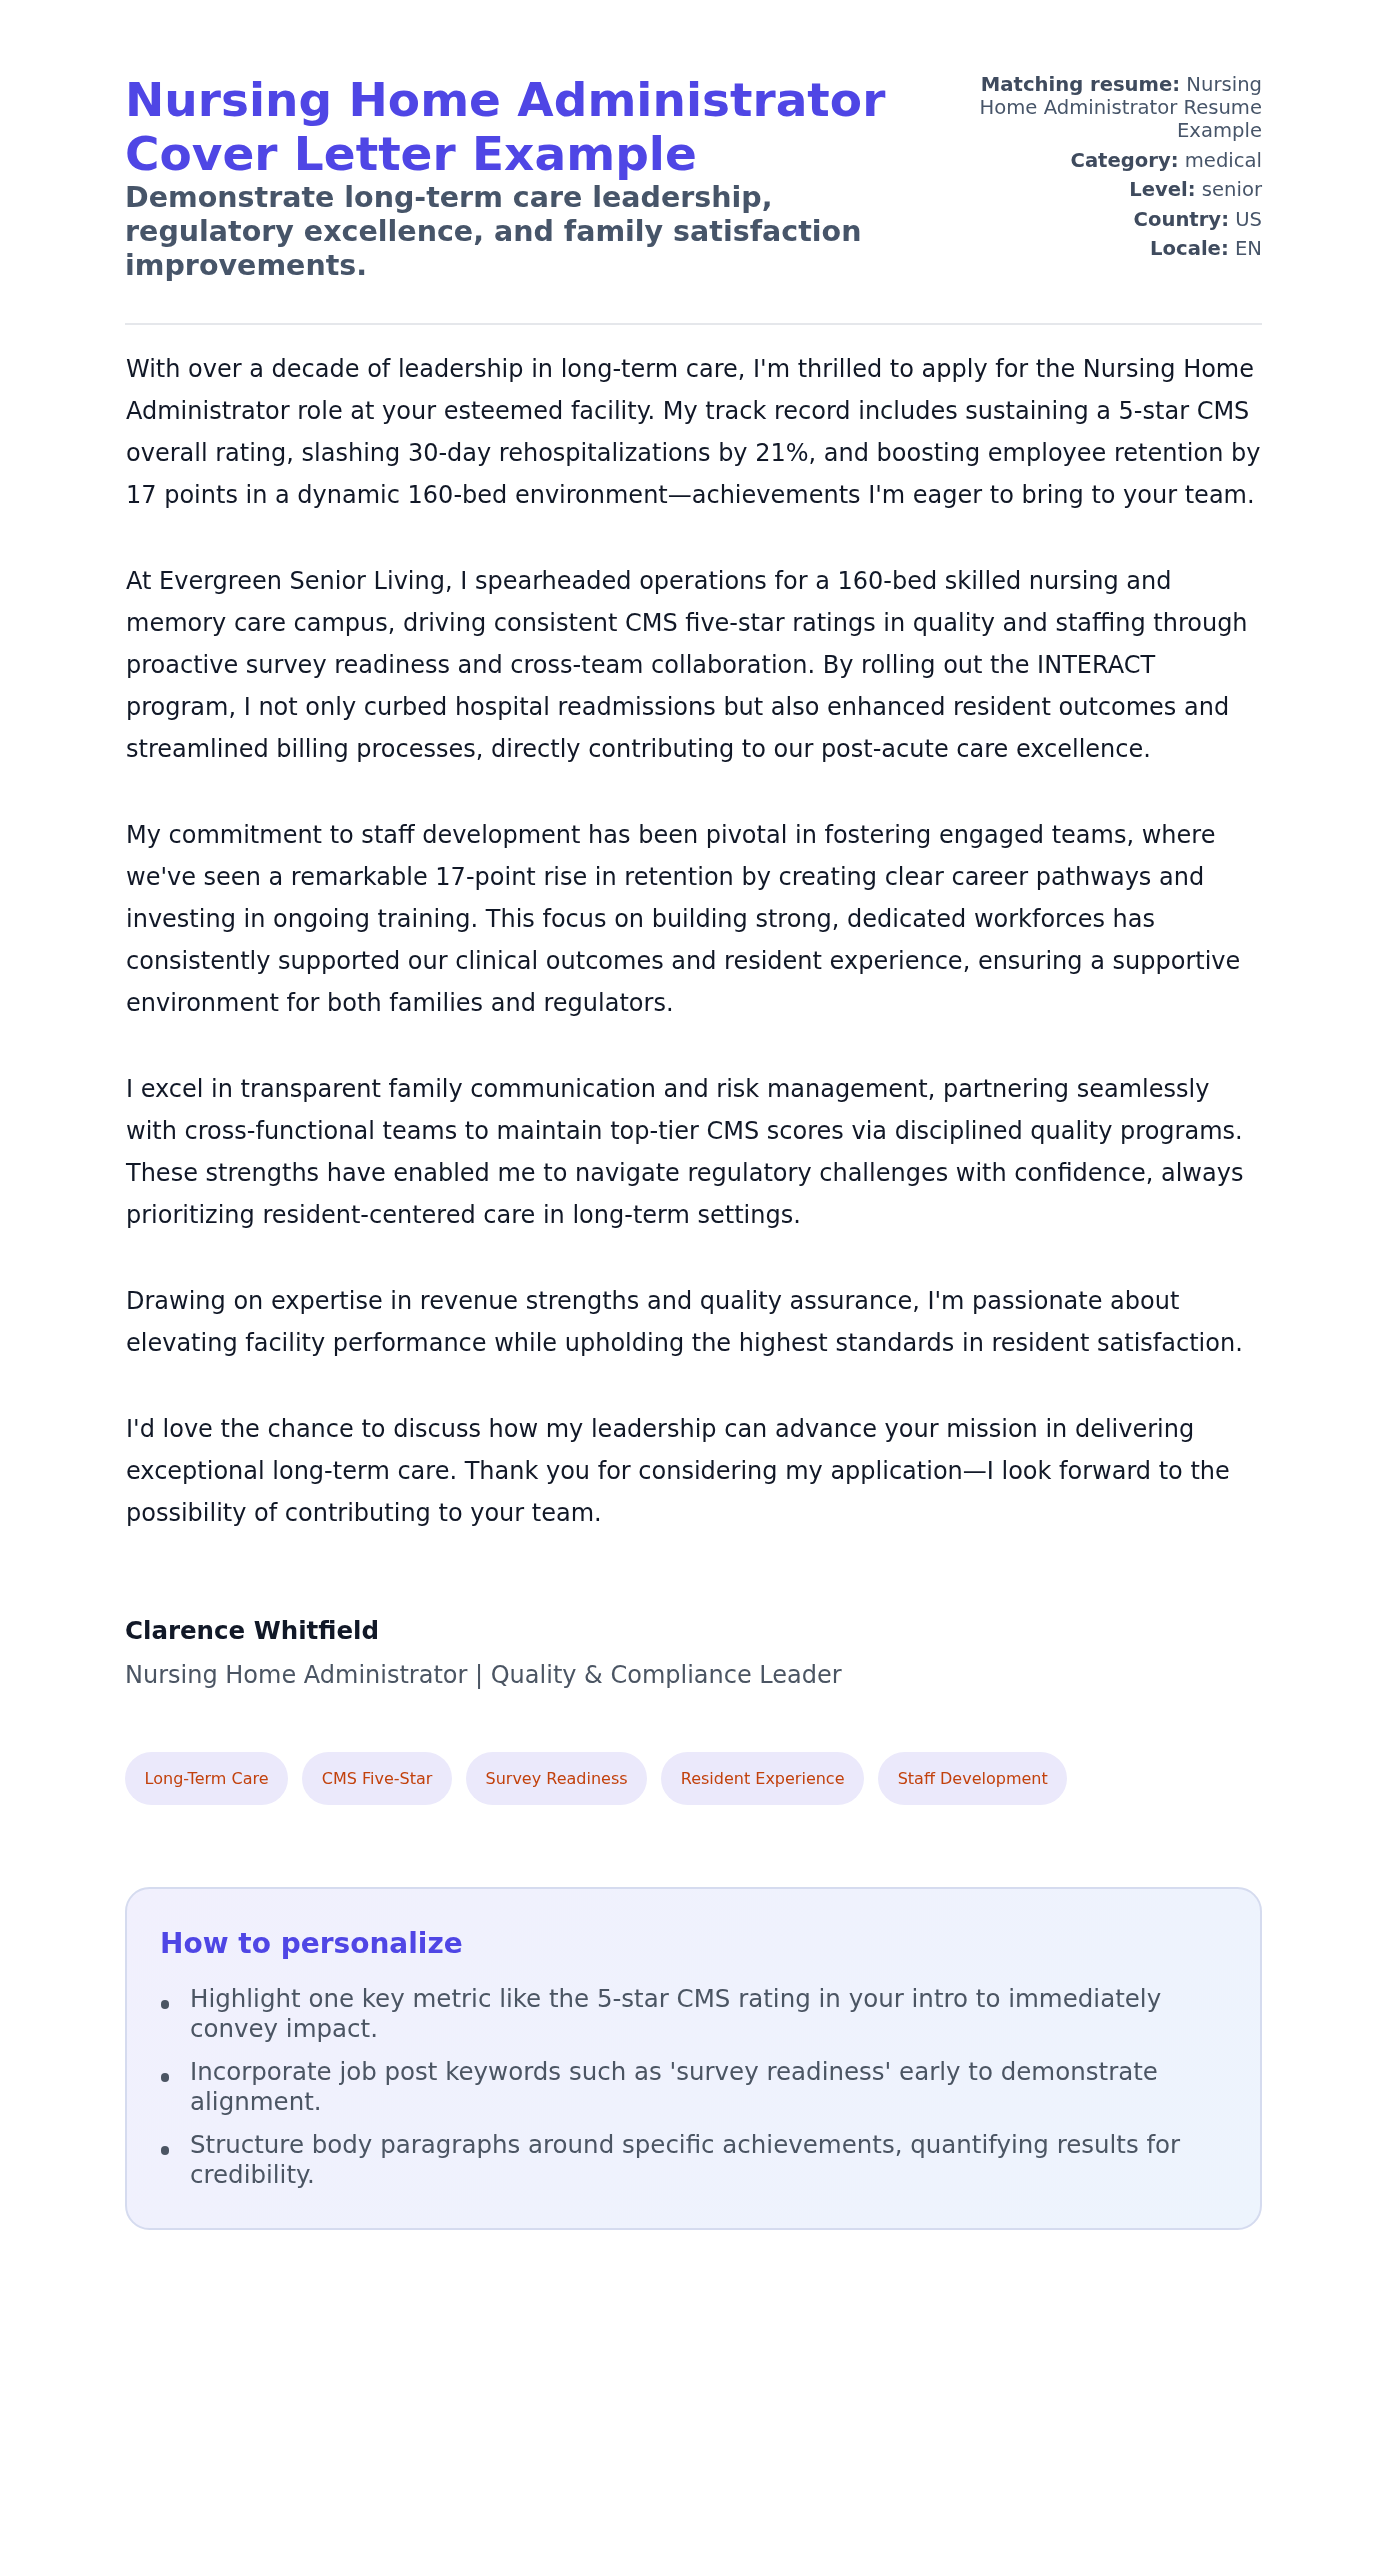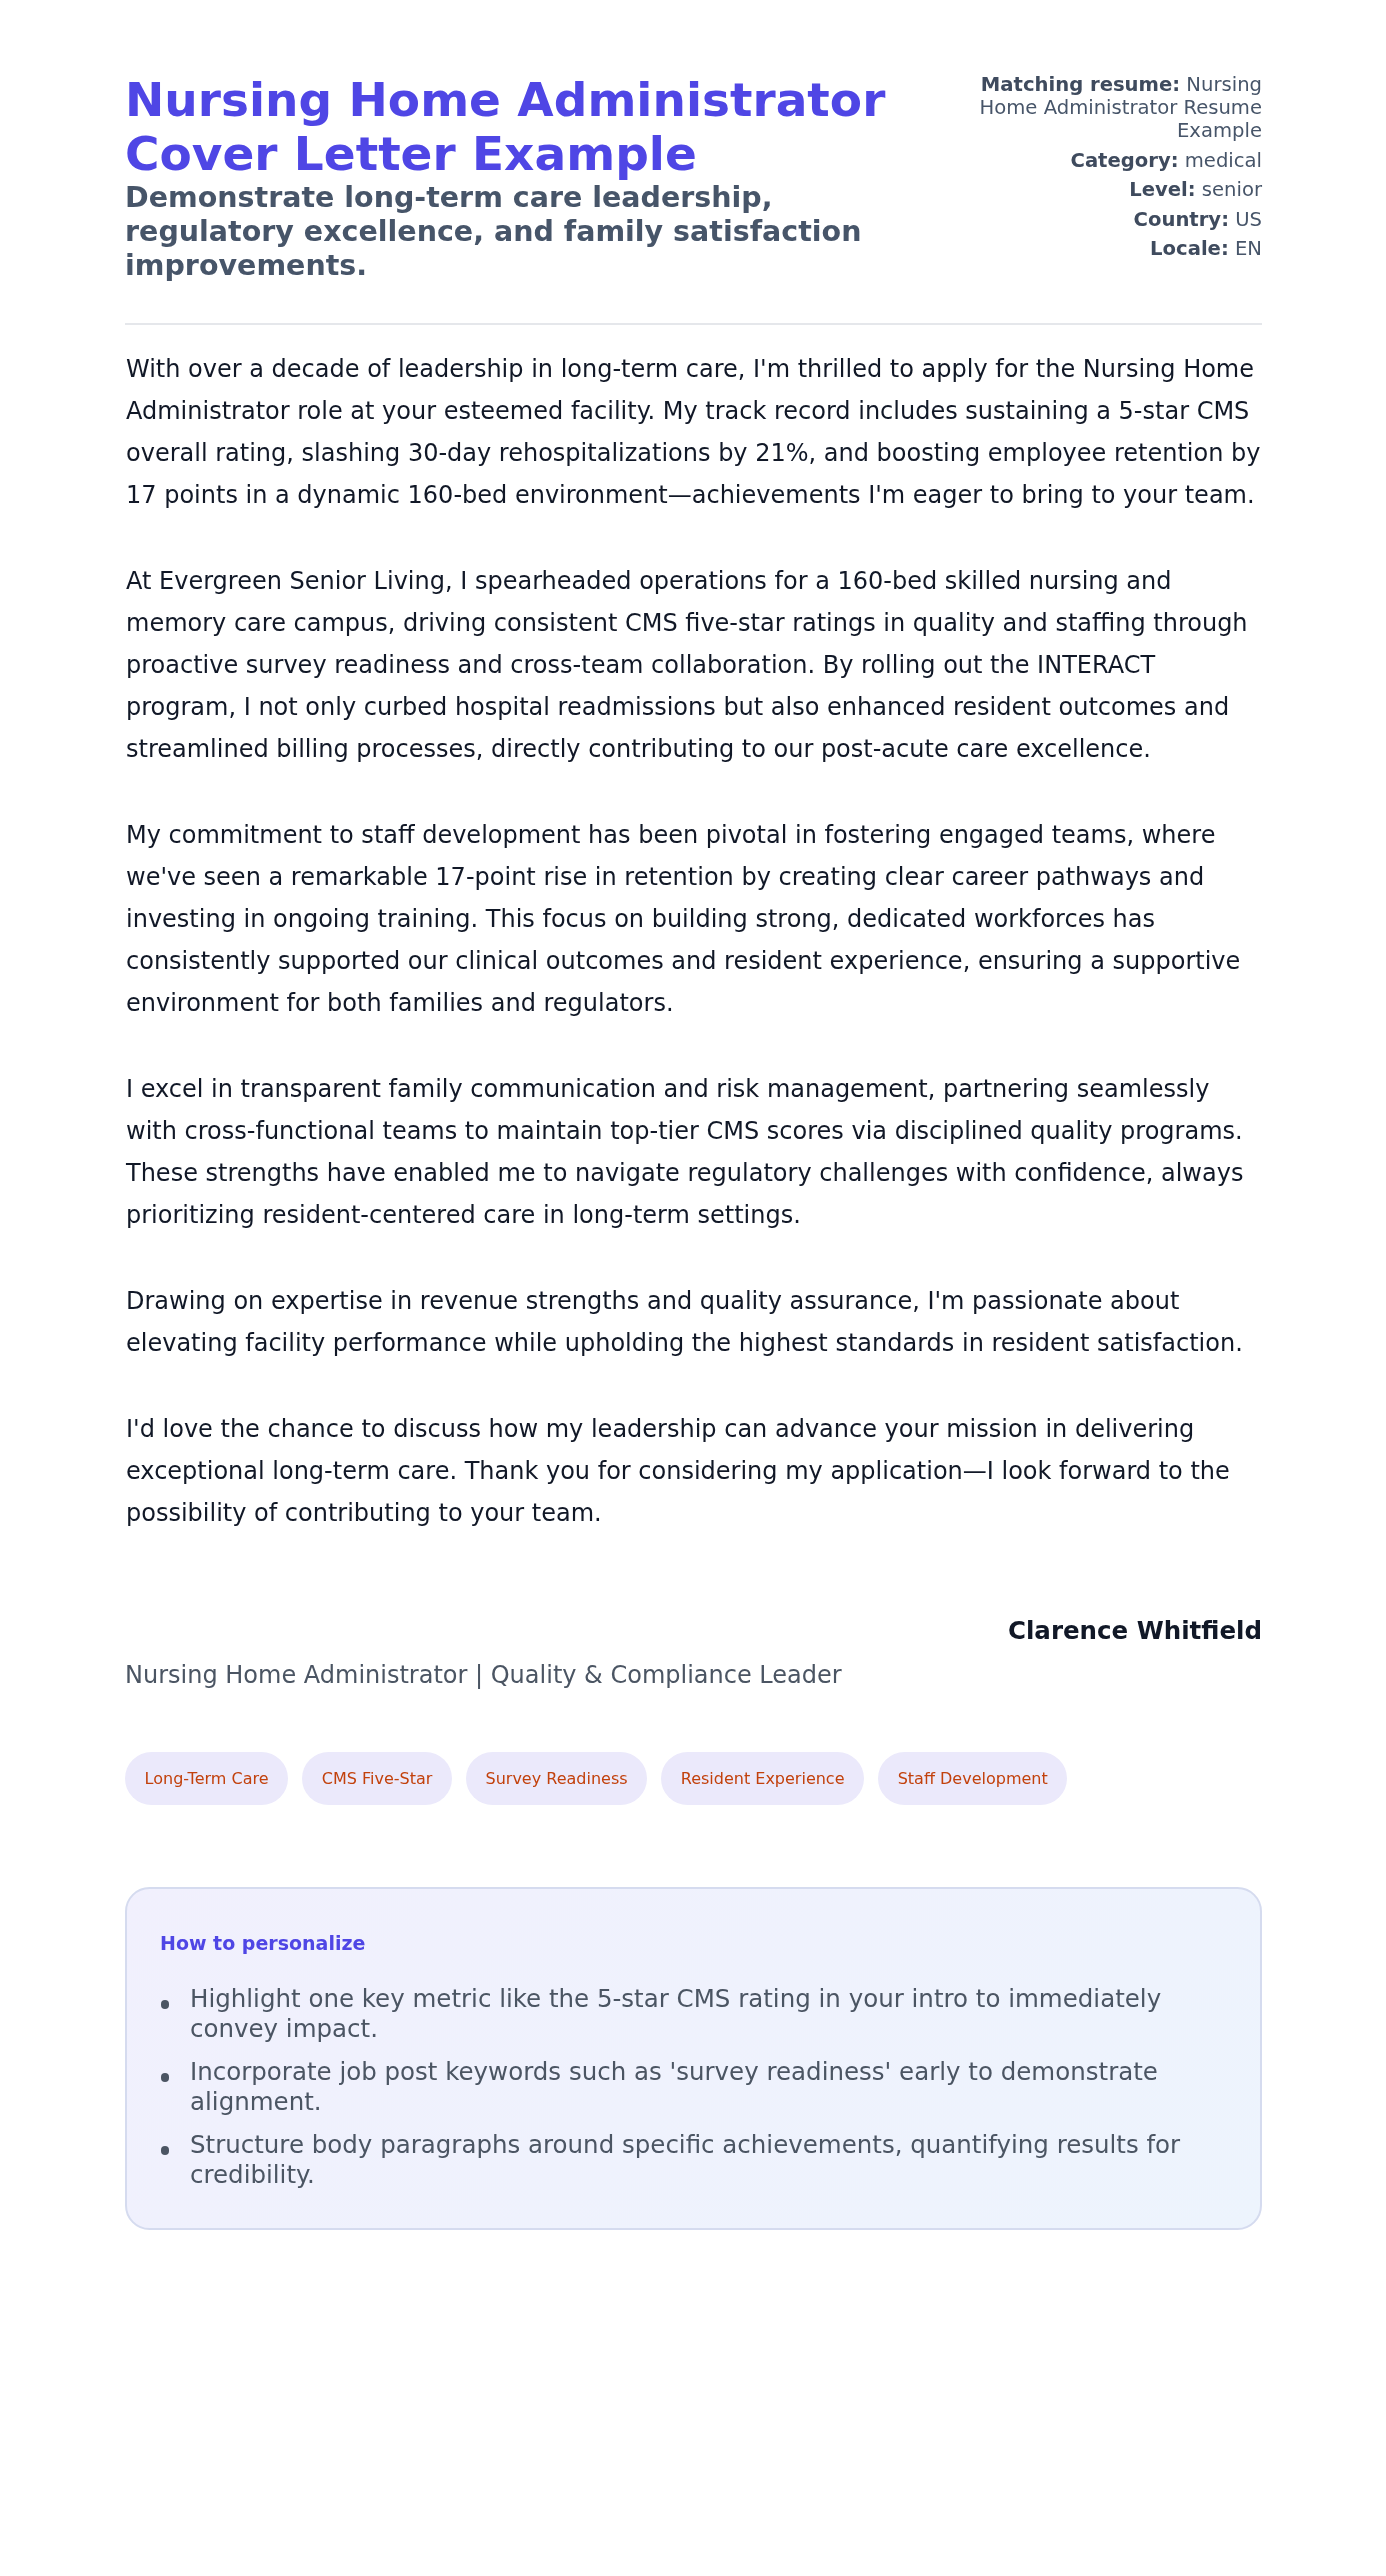--- a/index.html
+++ b/index.html
@@ -59,21 +59,20 @@
       line-height: 42px;
       color: #111827;
     }
     .para + .para { margin-top: 44px; }
     .signature { margin-top: 82px; }
     .sig-name {
       font-size: 24.5px;
       line-height: 29px;
       font-weight: bold;
       color: #111827;
-      text-align: right;
     }
     .sig-title {
       margin-top: 16.3px;
       font-size: 24px;
       line-height: 29px;
       color: #4b5563;
     }
     .tags {
       display: flex;
       gap: 14px;
@@ -90,21 +89,21 @@
       text-align: center;
     }
     .tips {
       margin-top: 82px;
       border: 2.4px solid #d5dbef;
       border-radius: 24.5px;
       background: linear-gradient(135deg, #f1f0fd 0%, #edf4fd 100%);
       padding: 38px 33px 38px 33px;
     }
     .tips-title {
-      font-size: 19px;
+      font-size: 28px;
       line-height: 33px;
       font-weight: bold;
       color: #4f46e5;
       margin: 0 0 24.5px 0;
     }
     .tips ul {
       margin: 0;
       padding: 0 0 0 30px;
       list-style: none;
     }

